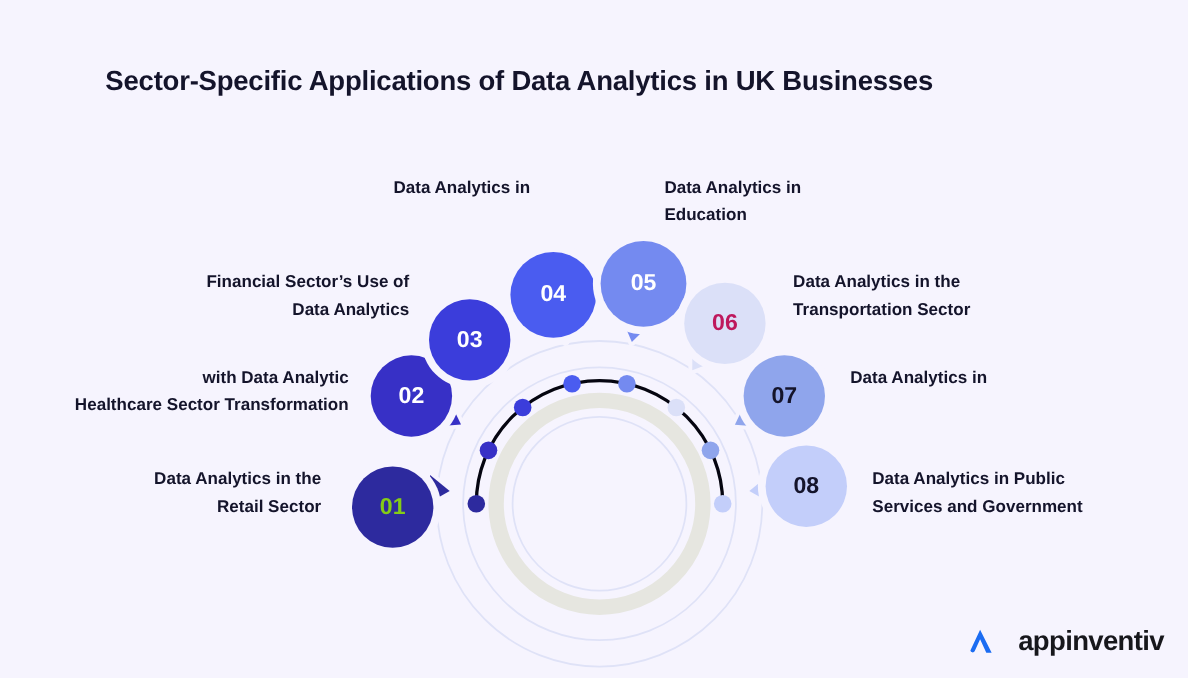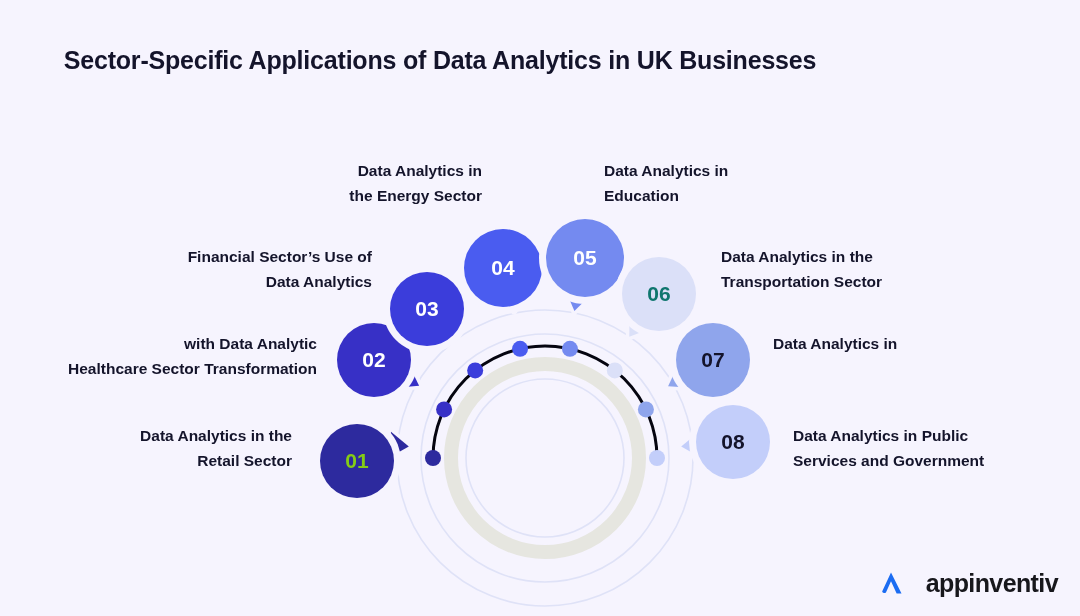--- a/index.html
+++ b/index.html
@@ -6,24 +6,25 @@
   body{
     width:1080px;height:616px;
     background:#f6f4fe;
     font-family:"Liberation Sans", sans-serif;
     overflow:hidden;
     position:relative;
   }
   #stage{position:absolute;inset:0;}
 
   .title{
-    position:absolute;left:0;top:46px;width:880px;
+    position:absolute;left:0;top:60px;width:880px;
     text-align:center;
     font-size:25px;font-weight:bold;color:#14142b;
     letter-spacing:-0.2px;
+    padding-left:32px;
   }
 
   svg.art{position:absolute;left:0;top:0;width:1080px;height:616px;}
 
   
   .node{
     position:absolute;
     border-radius:50%;
     display:flex;align-items:center;justify-content:center;
     font-size:21px;font-weight:bold;
@@ -93,21 +94,21 @@
       </div>
       <div class="node" style="left: 390px; top: 272px; width: 74px; height: 74px; background: rgb(59, 61, 219); color: rgb(255, 255, 255);">
         <span class="num">03</span>
       </div>
       <div class="node" style="left: 464px; top: 229px; width: 78px; height: 78px; background: rgb(74, 92, 240); color: rgb(255, 255, 255);">
         <span class="num">04</span>
       </div>
       <div class="node" style="left: 546px; top: 219px; width: 78px; height: 78px; background: rgb(116, 138, 240); color: rgb(255, 255, 255);">
         <span class="num">05</span>
       </div>
-      <div class="node" style="left: 622px; top: 257px; width: 74px; height: 74px; background: rgb(219, 224, 248); color: #0f766e;">
+      <div class="node" style="left: 622px; top: 257px; width: 74px; height: 74px; background: rgb(219, 224, 248); color: #be185d;">
         <span class="num">06</span>
       </div>
       <div class="node" style="left: 676px; top: 323px; width: 74px; height: 74px; background: rgb(143, 165, 236); color: rgb(20, 20, 43);">
         <span class="num">07</span>
       </div>
       <div class="node" style="left: 696px; top: 405px; width: 74px; height: 74px; background: rgb(195, 206, 250); color: rgb(20, 20, 43);">
         <span class="num">08</span>
       </div>
     </div>
   <div id="labels">
@@ -118,21 +119,20 @@
       <div class="lbl r" style="left: 14px; top: 331px; width: 303px;">
         <div>with Data Analytic</div>
         <div>Healthcare Sector Transformation</div>
       </div>
       <div class="lbl r" style="left: 110px; top: 244px; width: 262px;">
         <div>Financial Sector’s Use of</div>
         <div>Data Analytics</div>
       </div>
       <div class="lbl r" style="left: 296px; top: 158px; width: 186px;">
         <div>Data Analytics in</div>
-        <div>the Energy Sector</div>
       </div>
       <div class="lbl l" style="left: 604px; top: 158px; width: 200px;">
         <div>Data Analytics in</div>
         <div>Education</div>
       </div>
       <div class="lbl l" style="left: 721px; top: 244px; width: 260px;">
         <div>Data Analytics in the</div>
         <div>Transportation Sector</div>
       </div>
       <div class="lbl l" style="left: 773px; top: 331px; width: 220px;">

